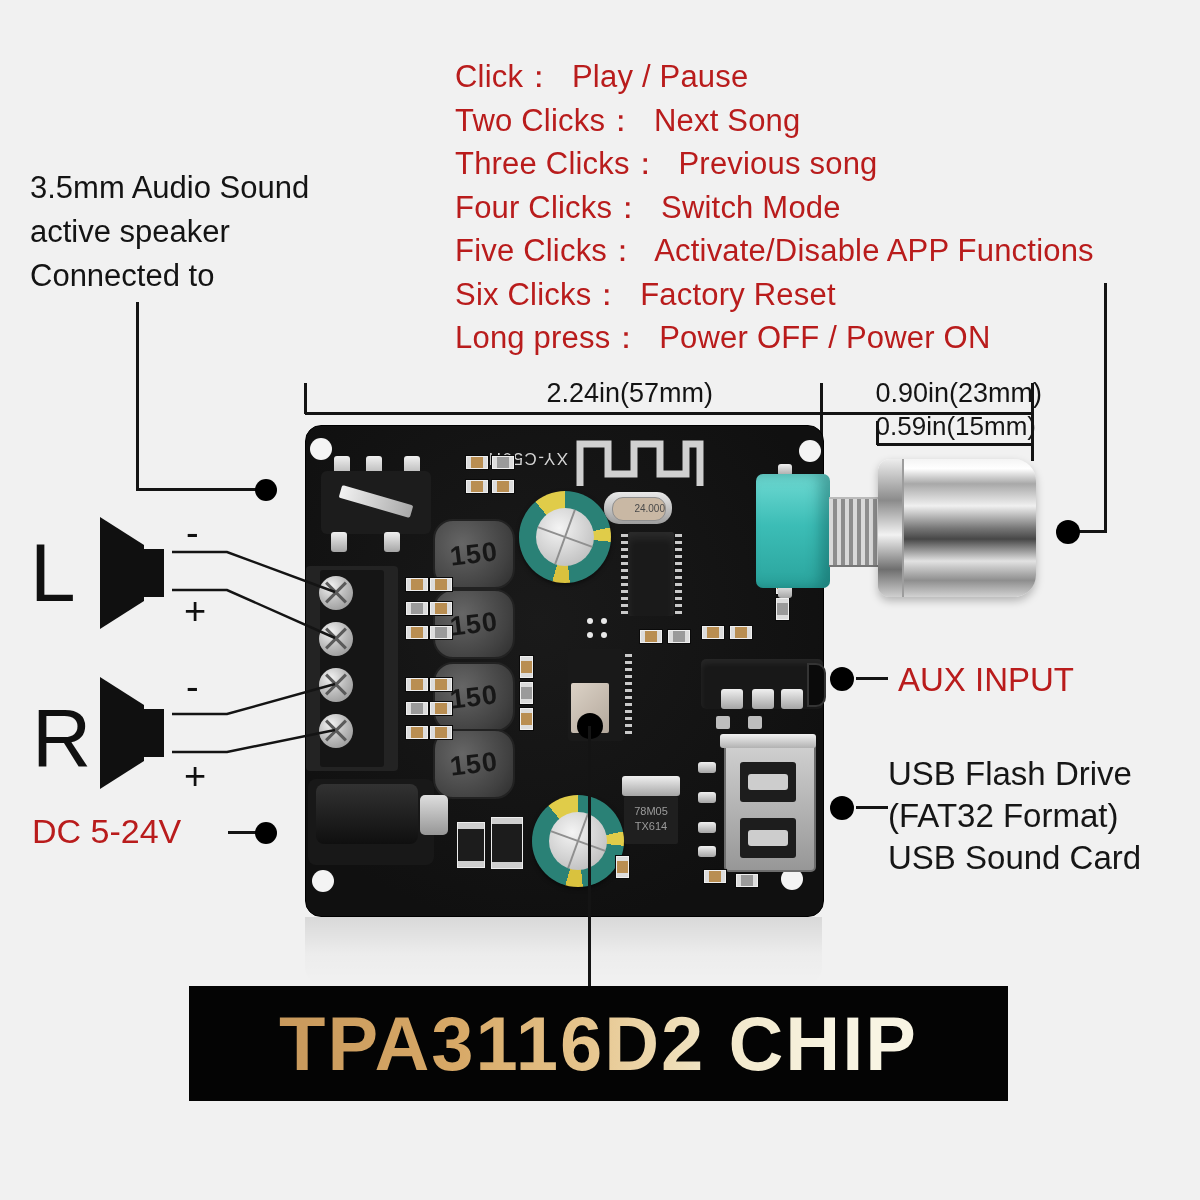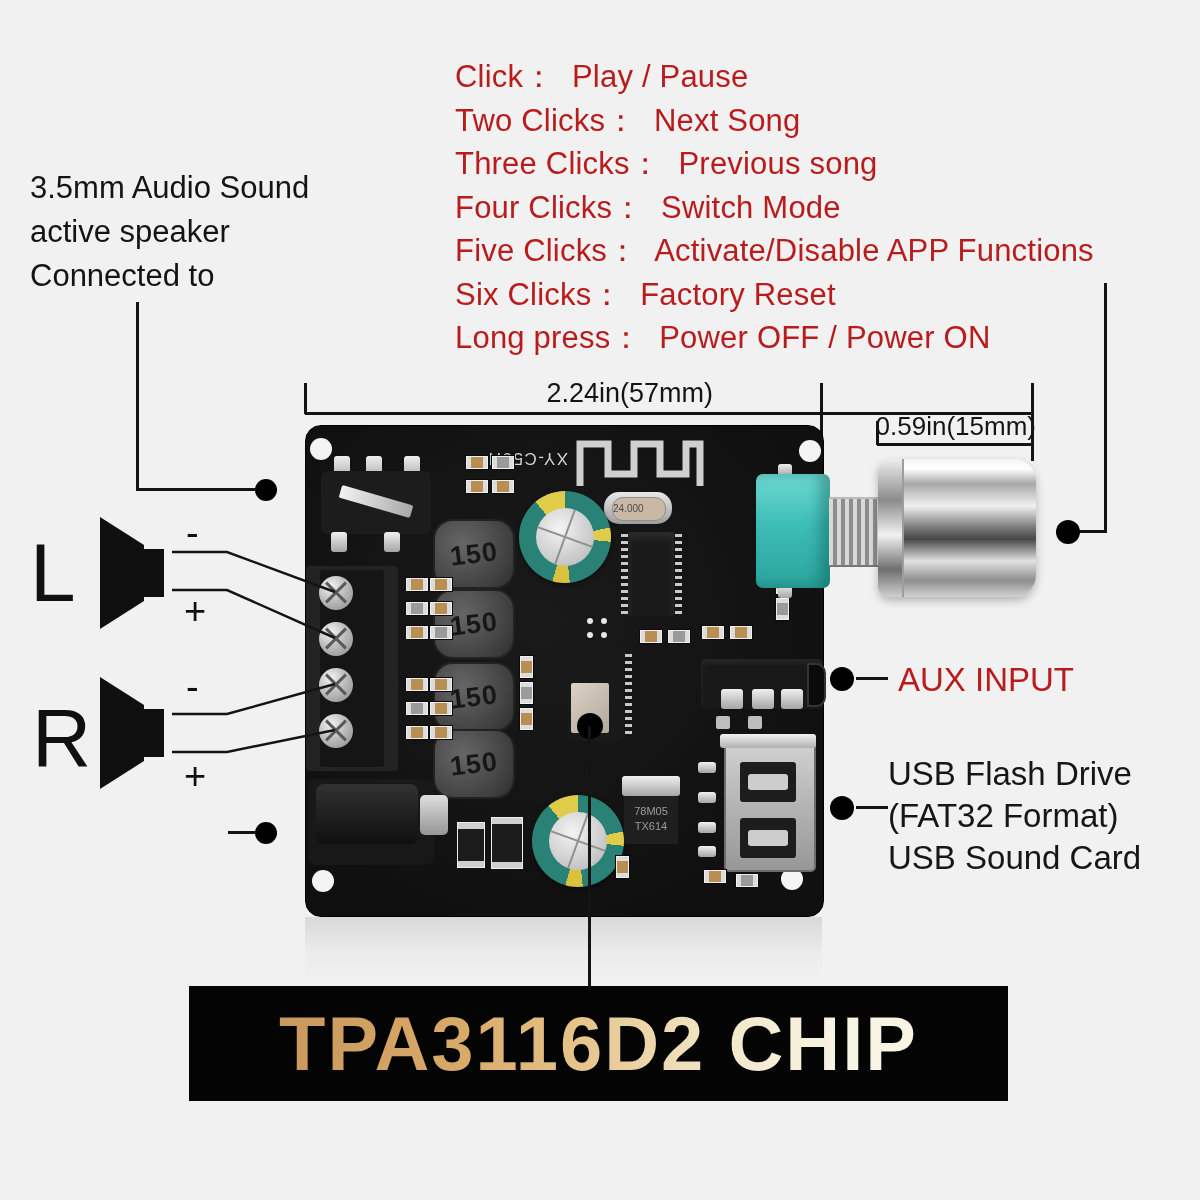--- a/index.html
+++ b/index.html
@@ -92,20 +92,21 @@
   <div class="abs audio-label">
     <div>3.5mm Audio Sound</div>
     <div>active speaker</div>
     <div>Connected to</div>
   </div>
   <div class="ln" style="left:136px;top:302px;width:3px;height:189px;"></div>
   <div class="ln" style="left:136px;top:488px;width:122px;height:3px;"></div>
   <div class="dot" style="left:255px;top:479px;width:22px;height:22px;"></div>
 
   <div class="dim-label" style="left:413px;top:378px;width:300px;">2.24in(57mm)</div>
+  <div class="dim-label" style="left:812px;top:378px;width:230px;">0.90in(23mm)</div>
   <div class="dim-label" style="left:872px;top:411px;width:164px;font-size:26px;">0.59in(15mm)</div>
   <div class="ln" style="left:305px;top:412px;width:728px;height:3px;"></div>
   <div class="ln" style="left:304px;top:383px;width:3px;height:31px;"></div>
   <div class="ln" style="left:820px;top:383px;width:3px;height:88px;"></div>
   <div class="ln" style="left:1031px;top:383px;width:3px;height:78px;"></div>
   <div class="ln" style="left:877px;top:443px;width:157px;height:3px;"></div>
   <div class="ln" style="left:876px;top:421px;width:3px;height:24px;"></div>
 
   <div class="abs chan-letter" style="left:30px;top:532px;">L</div>
   <svg class="abs" style="left:100px;top:517px;" width="66" height="112" viewBox="0 0 66 112">
@@ -116,20 +117,21 @@
   <div class="abs sign" style="left:184px;top:592px;">+</div>
 
   <div class="abs chan-letter" style="left:32px;top:697px;">R</div>
   <svg class="abs" style="left:100px;top:677px;" width="66" height="112" viewBox="0 0 66 112">
     <polygon points="0,0 0,112 44,84 44,28" fill="#101010"></polygon>
       <rect x="44" y="32" width="20" height="48" fill="#101010"></rect>
   </svg>
   <div class="abs sign" style="left:186px;top:668px;">-</div>
   <div class="abs sign" style="left:184px;top:757px;">+</div>
 
+  <div class="abs txt dc-label">DC 5-24V</div>
   <div class="ln" style="left:228px;top:831px;width:28px;height:3px;"></div>
   <div class="dot" style="left:255px;top:822px;width:22px;height:22px;"></div>
 
   <div class="board" id="board">
     <div class="hole" style="left:4px;top:12px;"></div>
     <div class="hole" style="left:493px;top:14px;"></div>
     <div class="hole" style="left:6px;top:444px;"></div>
     <div class="hole" style="left:475px;top:442px;"></div>
 
     <div class="abs silver" style="left:28px;top:30px;width:16px;height:24px;"></div>
@@ -141,21 +143,21 @@
     <div class="abs silver" style="left:25px;top:106px;width:16px;height:20px;"></div>
     <div class="abs silver" style="left:78px;top:106px;width:16px;height:20px;"></div>
 
     <div class="abs" style="left:150px;top:22px;width:112px;font-size:17px;letter-spacing:1.5px;color:#d4d4d4;transform:rotate(180deg);">XY-C50H</div>
 
     <svg class="abs" style="left:268px;top:6px;" width="132" height="58" viewBox="0 0 132 58">
       <path d="M6,54 L6,12 L34,12 L34,42 L60,42 L60,12 L86,12 L86,42 L112,42 L112,12 L126,12 L126,54" fill="none" stroke="#d0d0d0" stroke-width="7"></path>
     </svg>
 
     <div class="abs" style="left:298px;top:66px;width:68px;height:32px;border-radius:15px;background:linear-gradient(180deg,#e9e9e9,#9d9d9d);">
-      <div class="abs" style="left:8px;top:5px;width:52px;height:22px;border-radius:11px;background:#c9b8a4;border:1px solid #8f8f8f;text-align:left;line-height:22px;font-size:10px;color:#4a4a4a;">24.000</div>
+      <div class="abs" style="left:8px;top:5px;width:52px;height:22px;border-radius:11px;background:#c9b8a4;border:1px solid #8f8f8f;text-align:right;line-height:22px;font-size:10px;color:#4a4a4a;">24.000</div>
     </div>
 
     <div class="cap" style="left:213px;top:65px;">
         <div class="core"></div>
         <div class="x1"></div>
         <div class="x2"></div>
       </div>
     <div class="cap" style="left:226px;top:369px;">
         <div class="core"></div>
         <div class="x1"></div>

